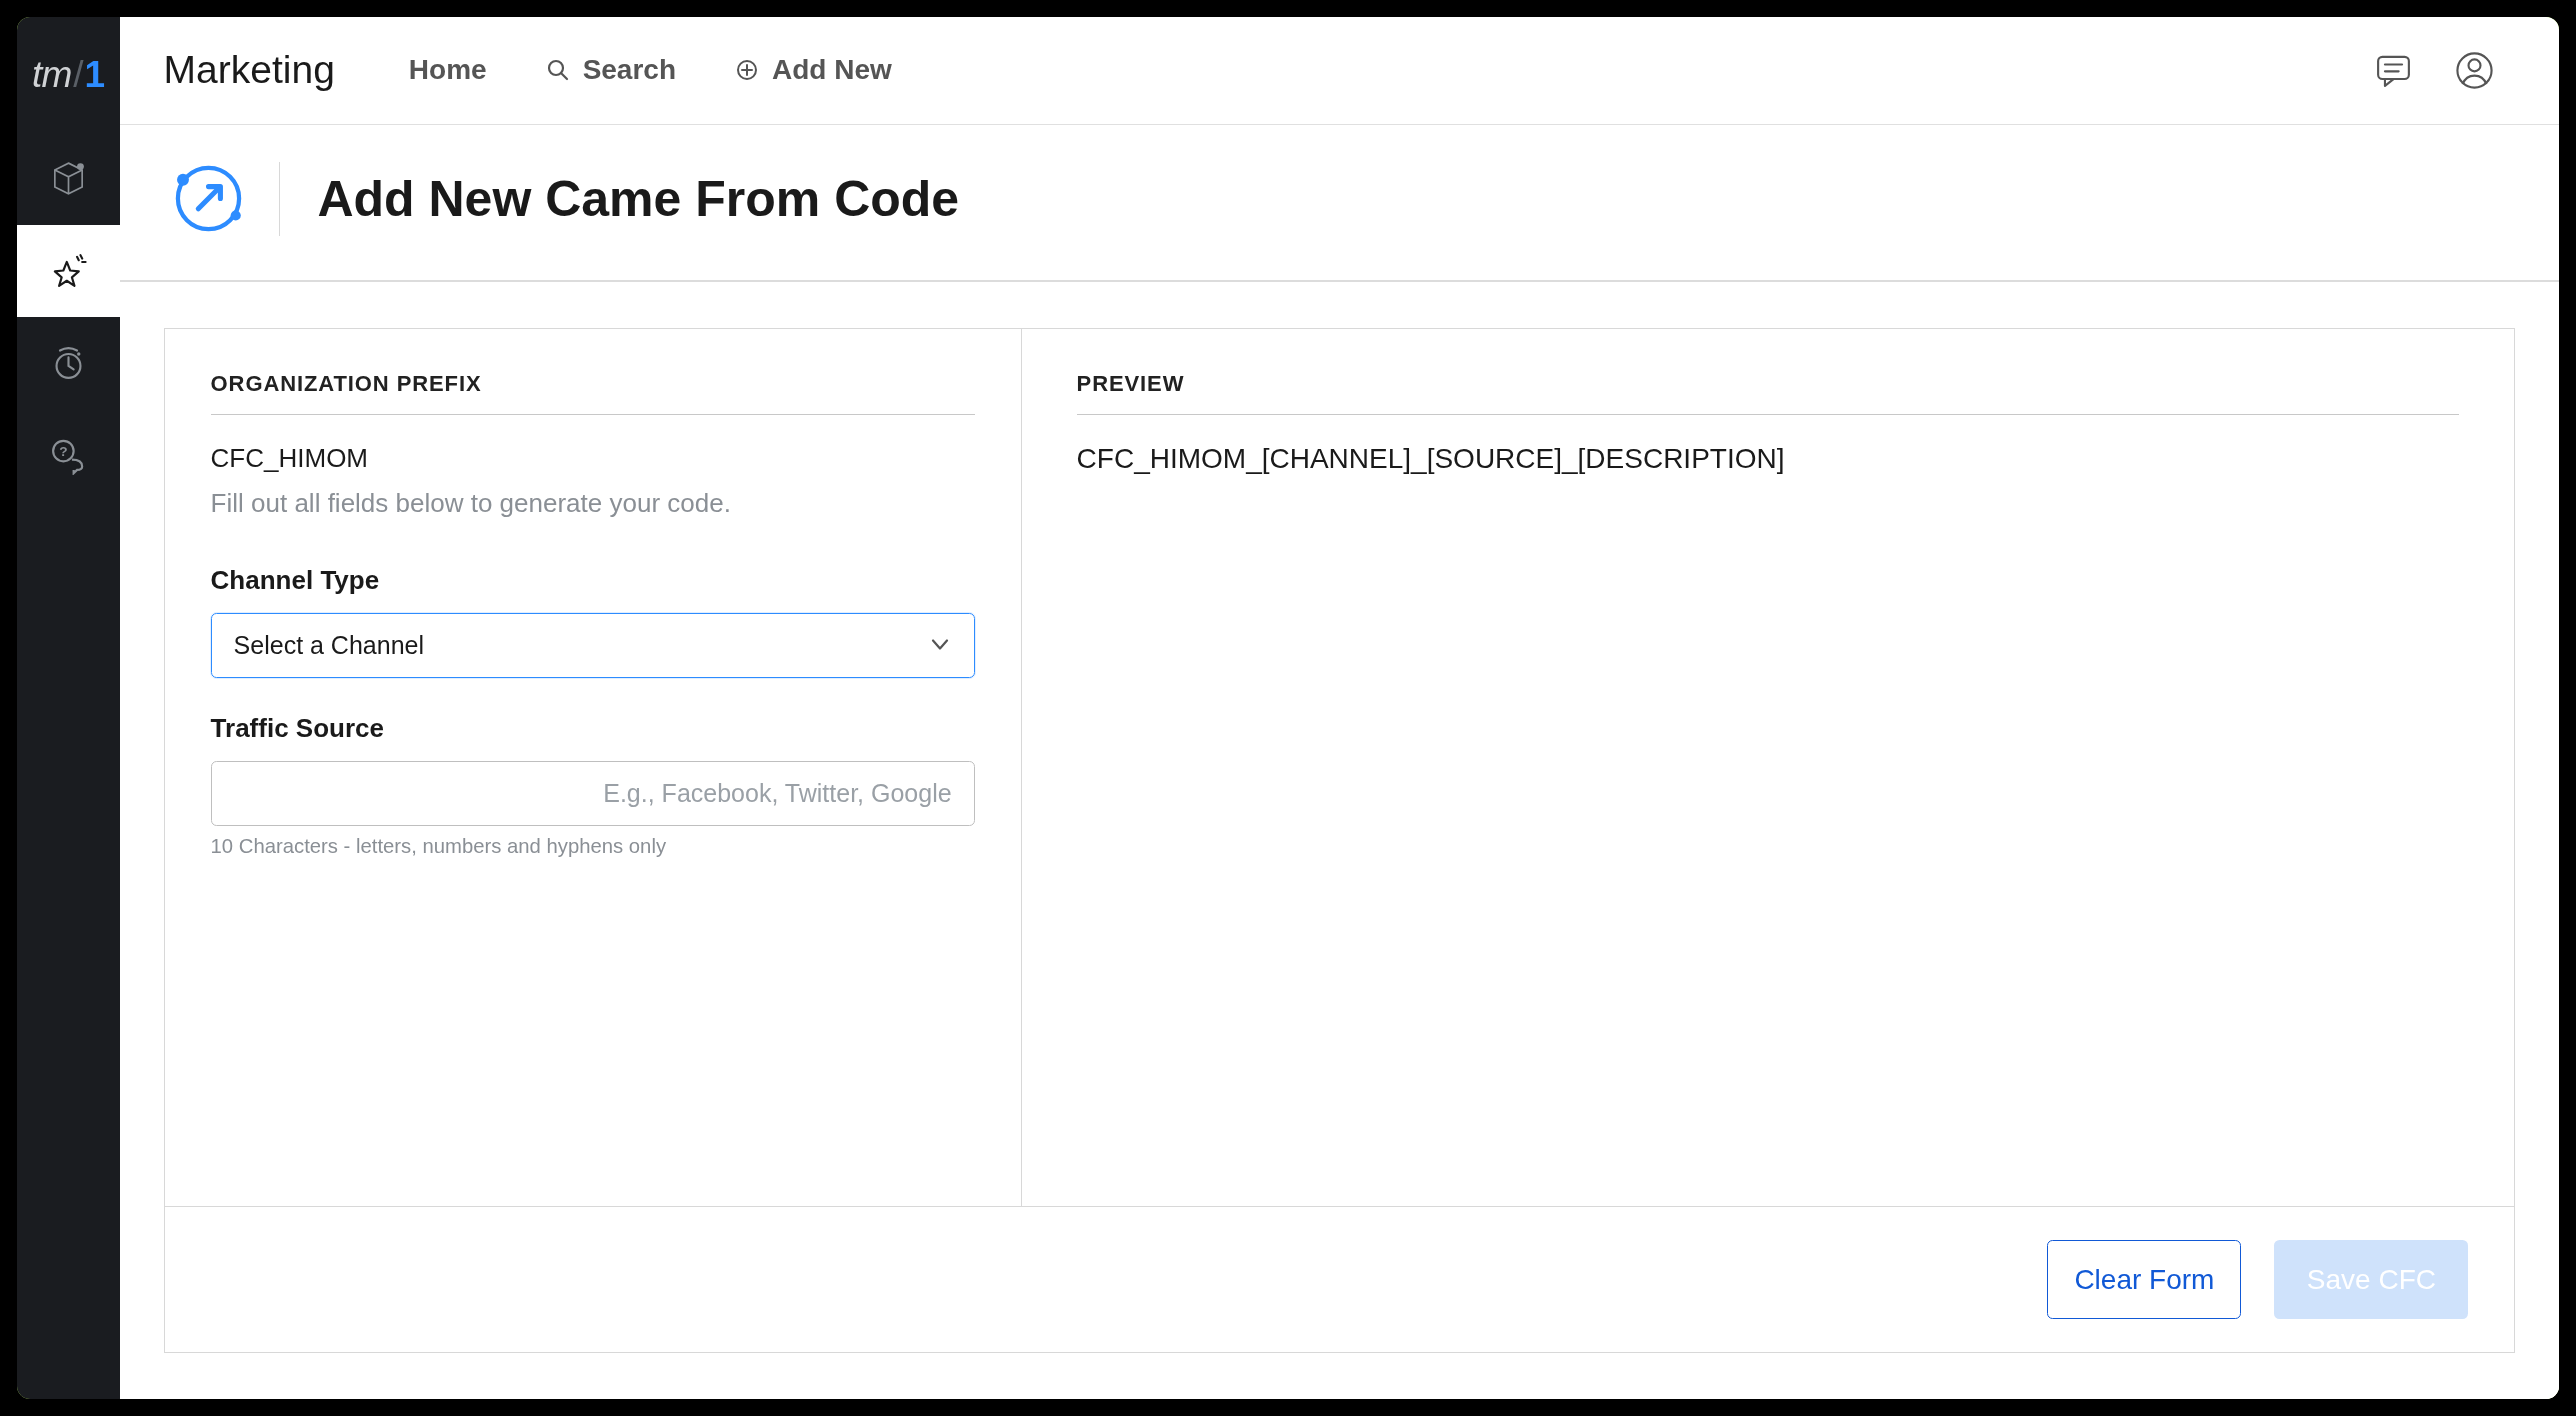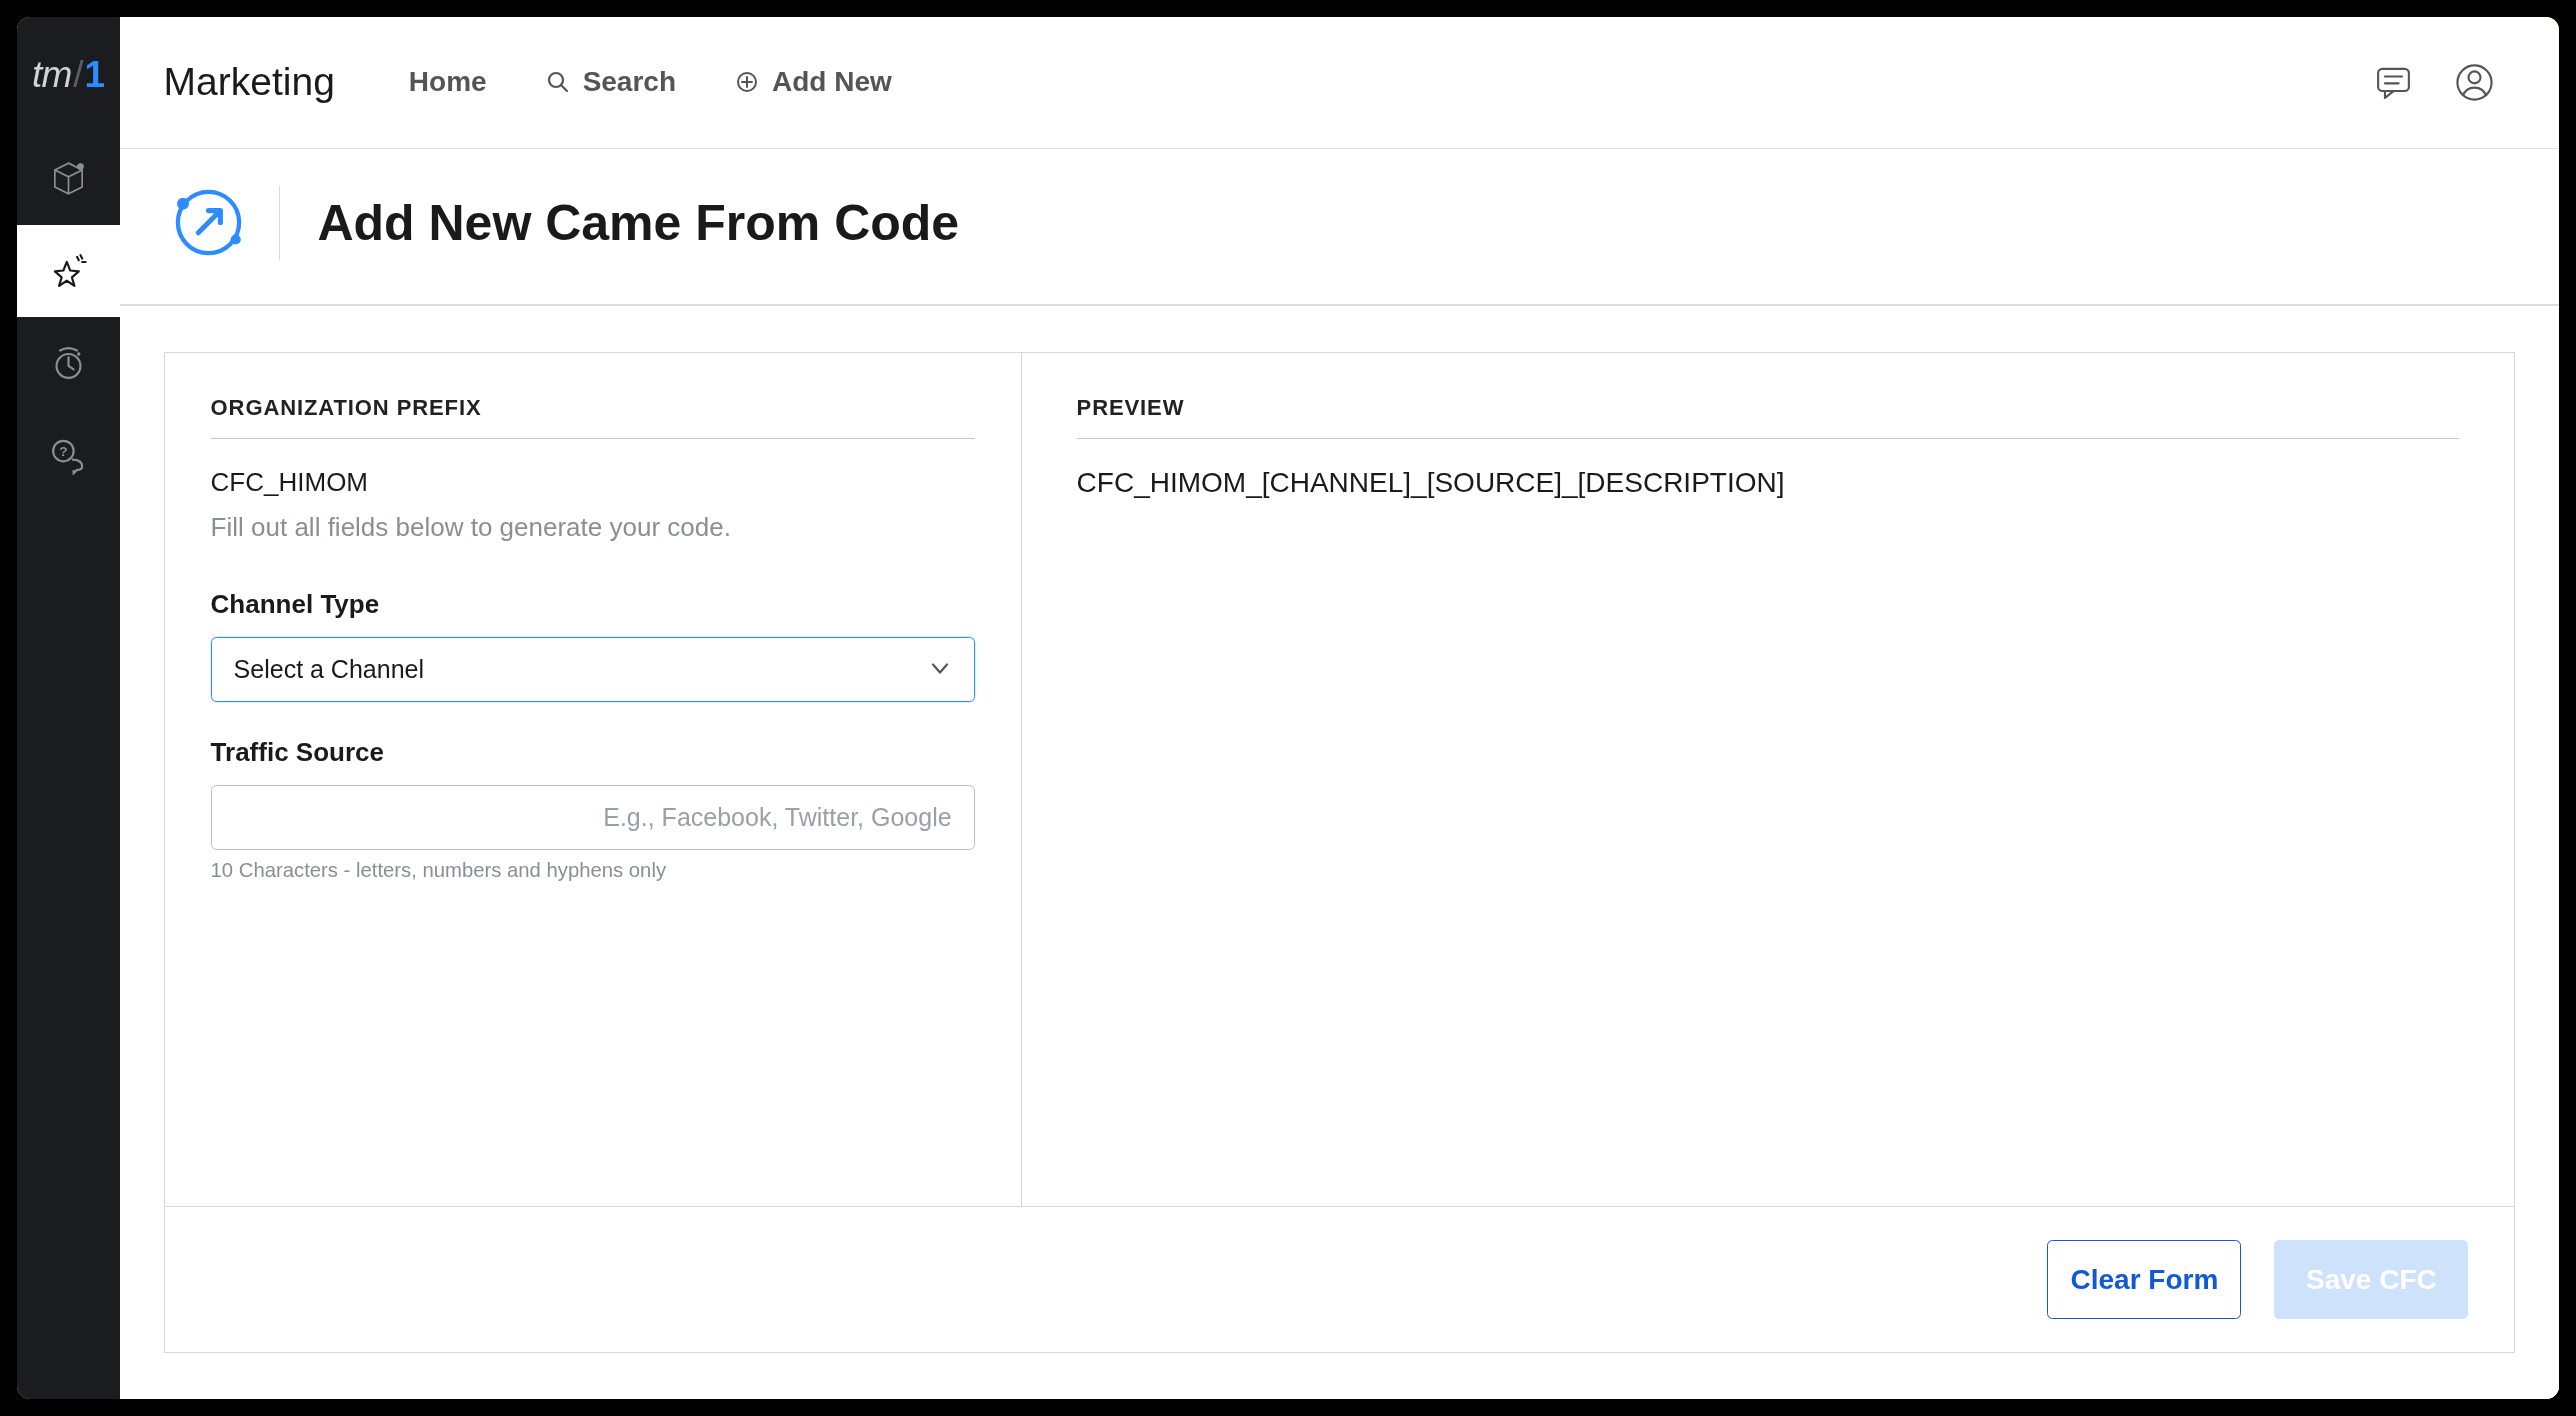--- a/index.html
+++ b/index.html
@@ -51,21 +51,21 @@
   background: #fff;
 }
 .side-item svg { width: 41px; height: 41px; }
 .main {
   flex: 1;
   display: flex;
   flex-direction: column;
   background: #fff;
 }
 .topbar {
-  height: 132px;
+  height: 108px;
   display: flex;
   align-items: center;
   padding: 0 44px;
   border-bottom: 0.9px solid #e0e0e0;
 }
 .module-name {
   font-size: 39px;
   font-weight: 400;
   color: #1a1a1a;
   margin-right: 74px;
@@ -202,21 +202,21 @@
   padding: 33px 46px;
   display: flex;
   justify-content: flex-end;
   gap: 33px;
 }
 .btn {
   height: 79px;
   min-width: 194px;
   border-radius: 5.5px;
   font-size: 28px;
-  font-weight: 700;
+  font-weight: 400;
   display: flex;
   align-items: center;
   justify-content: center;
   padding: 0 17px;
   cursor: pointer;
   text-align: center;
 }
 .btn-outline {
   border: 1.8px solid #1159d6;
   color: #1159d6;

